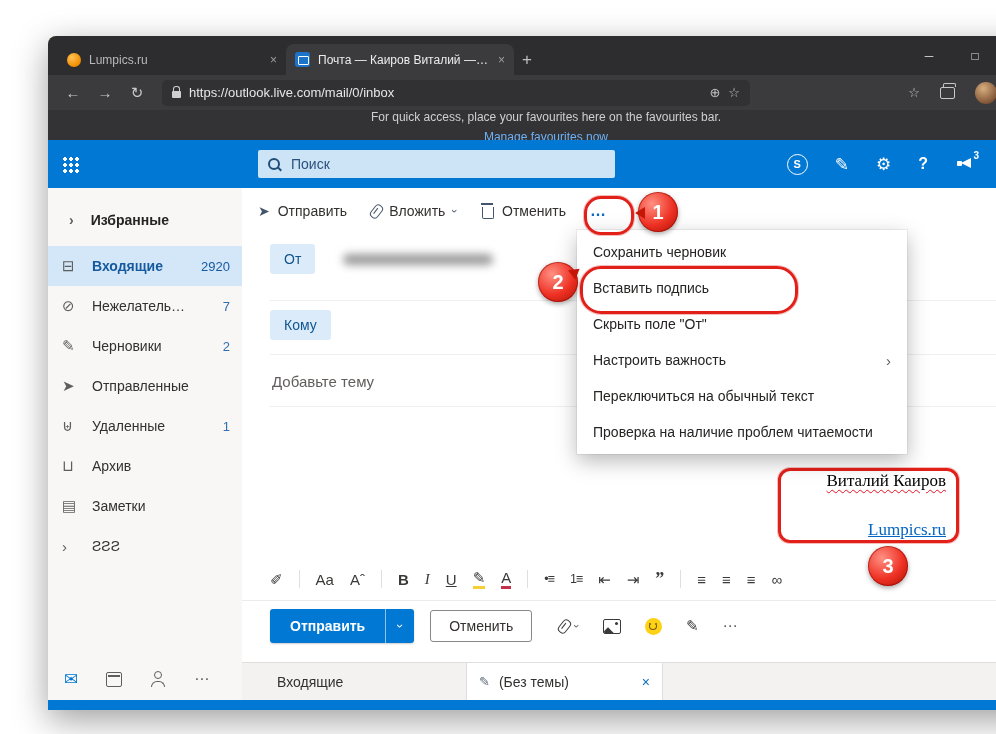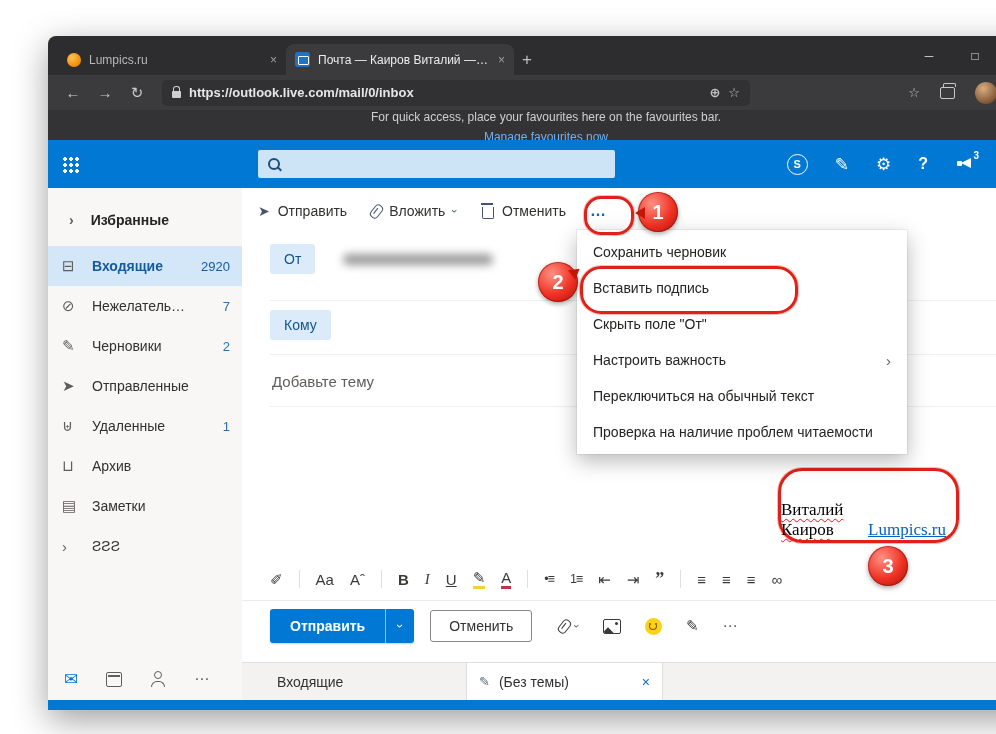--- a/index.html
+++ b/index.html
@@ -20,21 +20,21 @@
   .fav-outlook::after{content:"";position:absolute;left:3px;top:4px;width:9px;height:7px;border:1.4px solid #fff;border-radius:1px;}
   .newtab{margin:0 0 7px 8px;color:#c0c0c0;font-size:17px;line-height:1;}
   .win-controls{position:absolute;right:0;top:0;height:39px;display:flex;}
   .winbtn{width:46px;height:39px;display:flex;align-items:center;justify-content:center;color:#dcdcdc;font-size:12px;}
   .winbtn.close{font-size:14px;}
 
   
   .navrow{height:35px;background:#3b3b3d;display:flex;align-items:center;padding:0 10px;box-sizing:border-box;gap:2px;}
   .navic{width:30px;text-align:center;color:#c9c9c9;font-size:15px;}
   .urlbar{width:588px;height:26px;background:#313133;border-radius:5px;display:flex;align-items:center;
-          padding:0 10px;box-sizing:border-box;gap:8px;margin-left:8px;font-weight:bold;}
+          padding:0 10px;box-sizing:border-box;gap:8px;margin-left:8px;}
   .lock{width:9px;height:7px;background:#cfcfcf;border-radius:1px;position:relative;margin-top:4px;flex:none;}
   .lock::before{content:"";position:absolute;left:1px;top:-5px;width:5px;height:5px;border:1.5px solid #cfcfcf;border-bottom:none;border-radius:3px 3px 0 0;}
   .urltext{font-size:13px;color:#e6e6e6;flex:1;white-space:nowrap;overflow:hidden;}
   .urlic{color:#c2c2c2;font-size:13px;}
   .nav-right{display:flex;align-items:center;gap:20px;margin-left:auto;padding-right:4px;}
   .coll{width:13px;height:10px;border:1.5px solid #c8c8c8;border-radius:2px;position:relative;}
   .coll::before{content:"";position:absolute;left:2px;top:-5px;width:11px;height:3px;border:1.5px solid #c8c8c8;border-bottom:none;border-radius:2px 2px 0 0;}
   .avatar-sm{width:22px;height:22px;border-radius:50%;background:radial-gradient(circle at 38% 30%,#d8ad7e,#7c5233 75%);}
 
   
@@ -165,22 +165,22 @@
   .menu{position:absolute;left:529px;top:194px;width:330px;background:#fff;z-index:40;padding:4px 0;
         box-shadow:0 7px 20px rgba(0,0,0,.28),0 0 0 1px rgba(0,0,0,.05);}
   .menu-item{height:36px;display:flex;align-items:center;padding:0 16px;font-size:14px;color:#252423;}
   .menu-item.has-sub{justify-content:space-between;}
   .subchev{color:#605e5c;font-size:15px;}
 
   
   .hl{position:absolute;border:3px solid #e2201a;box-shadow:0 0 0 1px rgba(226,32,26,.3);z-index:50;}
   .hl-more{left:536px;top:160px;width:44px;height:33px;border-radius:17px;}
   .hl-menu{left:532px;top:230px;width:212px;height:42px;border-radius:21px;}
-  .sig-box{position:absolute;left:730px;top:432px;width:181px;height:75px;border:3px solid #e2201a;border-radius:24px;
-           box-shadow:0 0 0 1px rgba(226,32,26,.3);z-index:30;display:flex;justify-content:flex-end;
+  .sig-box{position:absolute;left:730px;top:432px;width:181px;height:75px;border:3px solid #e2201a;border-radius:12px;
+           box-shadow:0 0 0 1px rgba(226,32,26,.3);z-index:30;display:flex;flex-direction:column;justify-content:space-between;
            align-items:flex-end;padding-right:10px;box-sizing:border-box;}
   .sig-name{font-family:"Liberation Serif","DejaVu Serif",serif;font-size:17px;color:#000;
             text-decoration:underline;text-decoration-style:wavy;text-decoration-color:#e81123;text-decoration-thickness:1px;text-underline-offset:3px;}
   .sig-link{font-family:"Liberation Serif","DejaVu Serif",serif;font-size:17px;color:#0563c1;text-decoration:underline;}
   .co{position:absolute;width:40px;height:40px;border-radius:50%;z-index:60;color:#fff;font-weight:700;font-size:20px;
       display:flex;align-items:center;justify-content:center;
       background:radial-gradient(circle at 35% 30%,#ff9183,#ee3124 55%,#a81002);
       box-shadow:0 2px 5px rgba(0,0,0,.35), inset 0 0 0 1px rgba(140,10,2,.55);}
   .co1{left:590px;top:156px;} .co2{left:490px;top:226px;} .co3{left:820px;top:510px;}
   .co1::before{content:"";position:absolute;left:-9px;top:15px;border:6px solid transparent;border-right:10px solid #c51708;}
@@ -235,20 +235,21 @@
     <div class="fav-right">
       <span class="folder"></span>
       <span>Manage favourites</span>
     </div>
   </div>
 
   <div class="o-header">
     <div class="waffle"></div>
     <div class="search">
       <span class="mag"></span>
+      <input placeholder="Поиск" style="">
     </div>
     <div class="hdr-icons">
       <span class="skype">S</span>
       <span class="hic">✎</span>
       <span class="hic">⚙</span>
       <span class="hic help">?</span>
       <span class="megawrap">
         <span class="mega"></span>
         <span class="mega2"></span>
         <span class="badge">3</span>

